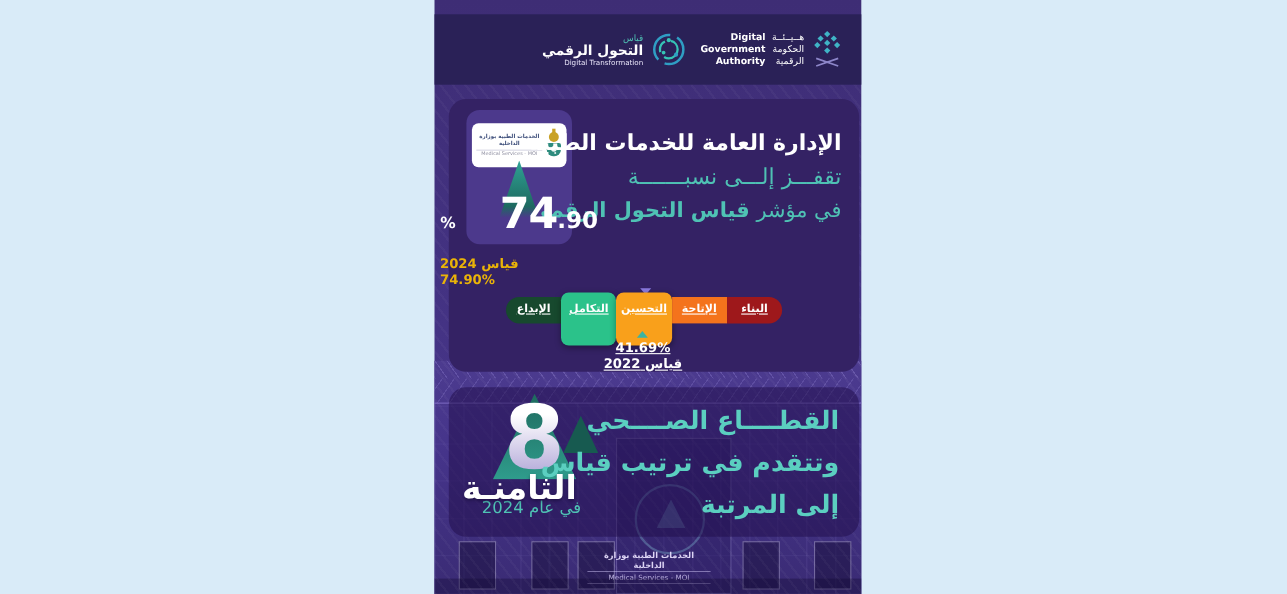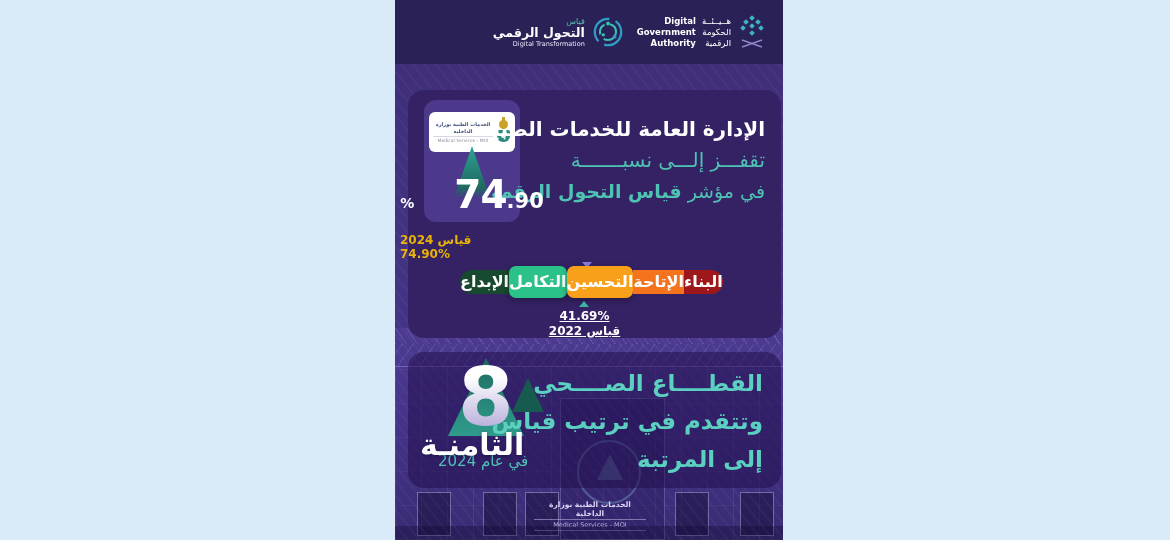--- a/index.html
+++ b/index.html
@@ -33,21 +33,21 @@
           background:rgba(140,215,230,.28); clip-path:polygon(50% 0,100% 100%,0 100%); }
   .win{ position:absolute; top:164px; width:34px; height:44px;
           border:1px solid rgba(205,195,245,.45); background:rgba(28,18,64,.55); }
   .ground{ position:absolute; left:0; bottom:0; width:100%; height:14px; background:rgba(18,10,48,.35); }
   .sign{ position:absolute; left:139px; top:172px; width:112px; text-align:center; direction:rtl; }
   .sign .s-ar{ font-size:7.5px; font-weight:bold; color:#DCD4F4; border-bottom:1px solid rgba(205,195,245,.5);
                padding-bottom:1px; }
   .sign .s-en{ font-size:6.5px; color:#B9AEDD; border-bottom:1px solid rgba(205,195,245,.4); padding:1px 0; }
 
   
-  .hdr{ position:absolute; left:0; top:0; width:100%; height:64px; background:#2A2157; z-index:6; }
+  .hdr{ position:absolute; left:0; top:13px; width:100%; height:64px; background:#2A2157; z-index:6; }
   .logos{ position:absolute; right:16px; top:12px; height:40px; display:flex; align-items:center; gap:12px; }
   .bm{ display:flex; align-items:center; gap:6px; }
   .bm-text{ text-align:right; direction:rtl; }
   .bm-tag{ font-size:8px; color:#4FC2B4; line-height:9px; }
   .bm-title{ font-size:12.5px; font-weight:bold; color:#fff; line-height:14px; }
   .bm-sub{ font-size:6.5px; color:#E8E4F8; line-height:8px; direction:ltr; }
   .dga{ display:flex; align-items:center; gap:6px; }
   .dga-en{ text-align:right; direction:ltr; }
   .dga-en div{ font-size:8.5px; font-weight:bold; color:#fff; line-height:11px; }
   .dga-ar{ text-align:right; direction:rtl; }
@@ -89,24 +89,24 @@
   
   .scale-top{ position:absolute; left:0; top:143px; width:100%; 
           transform:translateX(-8px); color:#eab308; }
   .scale-top .y{ font-size:12px; font-weight:bold; line-height:14px; }
   .scale-top .v{ font-size:12px; font-weight:bold; line-height:14px; }
   .mk-down{ position:absolute; left:50%; top:172px; margin-left:-13px; width:0; height:0;
           border-left:5px solid transparent; border-right:5px solid transparent;
           border-top:6px solid #8B7BE0; }
   .bar{ position:absolute; left:52px; top:180px; width:251px; height:24px; display:flex; }
   .seg{ flex:1; height:24px; line-height:24px; text-align:center;
-        font-size:16px; font-weight:bold; color:#fff; }
+        font-size:10px; font-weight:bold; color:#fff;text-decoration:underline; }
   .seg:first-child{ border-radius:12px 0 0 12px; }
   .seg:last-child{ border-radius:0 12px 12px 0; }
-  .seg.raised{ height:32px; line-height:32px; margin-top:-4px; border-radius:7px;
+  .seg.raised{ height:48px; line-height:32px; margin-top:-4px; border-radius:7px;
         box-shadow:0 2px 6px rgba(0,0,0,.35); }
   .mk-up{ position:absolute; left:50%; top:211px; margin-left:-16px; width:0; height:0;
           border-left:5px solid transparent; border-right:5px solid transparent;
           border-bottom:6px solid #3BB3A3; }
   .scale-bottom{ position:absolute; left:0; top:219px; width:100%; text-align:center;
           transform:translateX(-10px); color:#fff;text-decoration:underline; }
   .scale-bottom .v{ font-size:12px; font-weight:bold; line-height:15px; }
   .scale-bottom .y{ font-size:12px; font-weight:bold; line-height:15px; }
 
   

